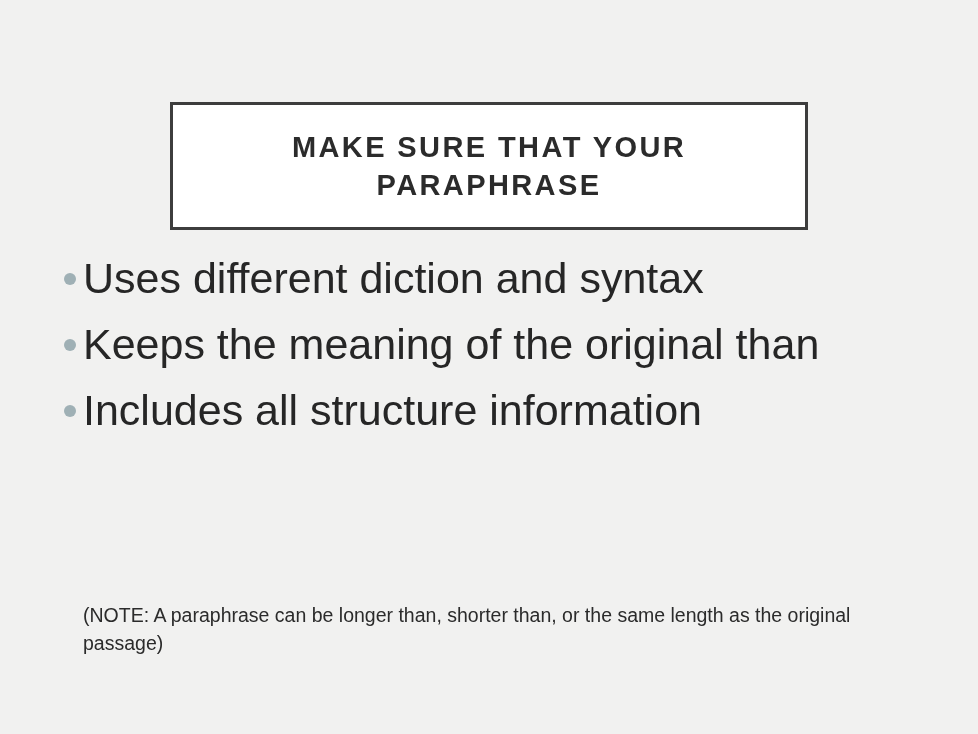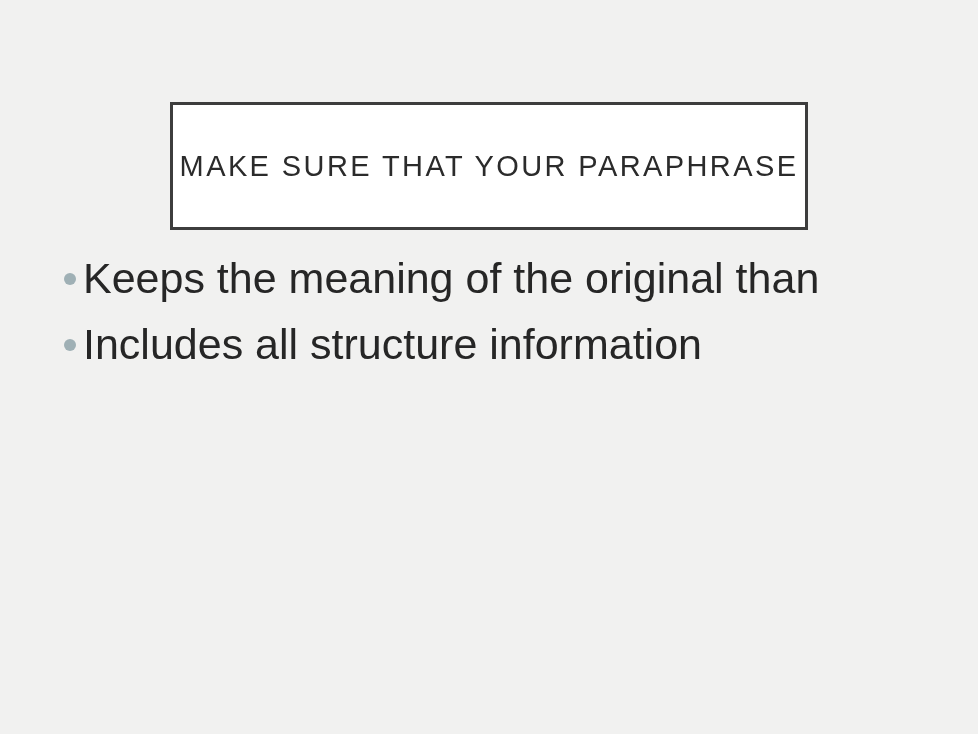--- a/index.html
+++ b/index.html
@@ -34,21 +34,21 @@
     display: flex;
     align-items: center;
     justify-content: center;
   }
   .title-text {
     font-size: 29px;
     line-height: 38px;
     letter-spacing: 2.4px;
     color: #2b2b2b;
     text-align: center;
-    font-weight: 400;
+    font-weight: 700;
     text-transform: uppercase;
     white-space: pre-line;
     padding: 0 2px;
   }
 
   
   .bullet-list {
     position: absolute;
     left: 58px;
     top: 250px;
@@ -95,28 +95,33 @@
 <body>
 
 <div class="slide">
 
   <div class="title-box">
     <div class="title-text">MAKE SURE THAT YOUR PARAPHRASE</div>
   </div>
 
   <ul class="bullet-list">
 
+    <li class="bullet-item">
+      <span class="bullet-dot"></span>
+      <span class="bullet-label">Uses different diction and syntax</span>
+    </li>
 
     <li class="bullet-item">
       <span class="bullet-dot"></span>
       <span class="bullet-label">Keeps the meaning of the original than</span>
     </li>
 
 
     <li class="bullet-item">
       <span class="bullet-dot"></span>
       <span class="bullet-label">Includes all structure information</span>
     </li>
 
   </ul>
 
+  <div class="note">(NOTE: A paraphrase can be longer than, shorter than, or the same length as the original passage)</div>
 
 </div>
 
 </body></html>

